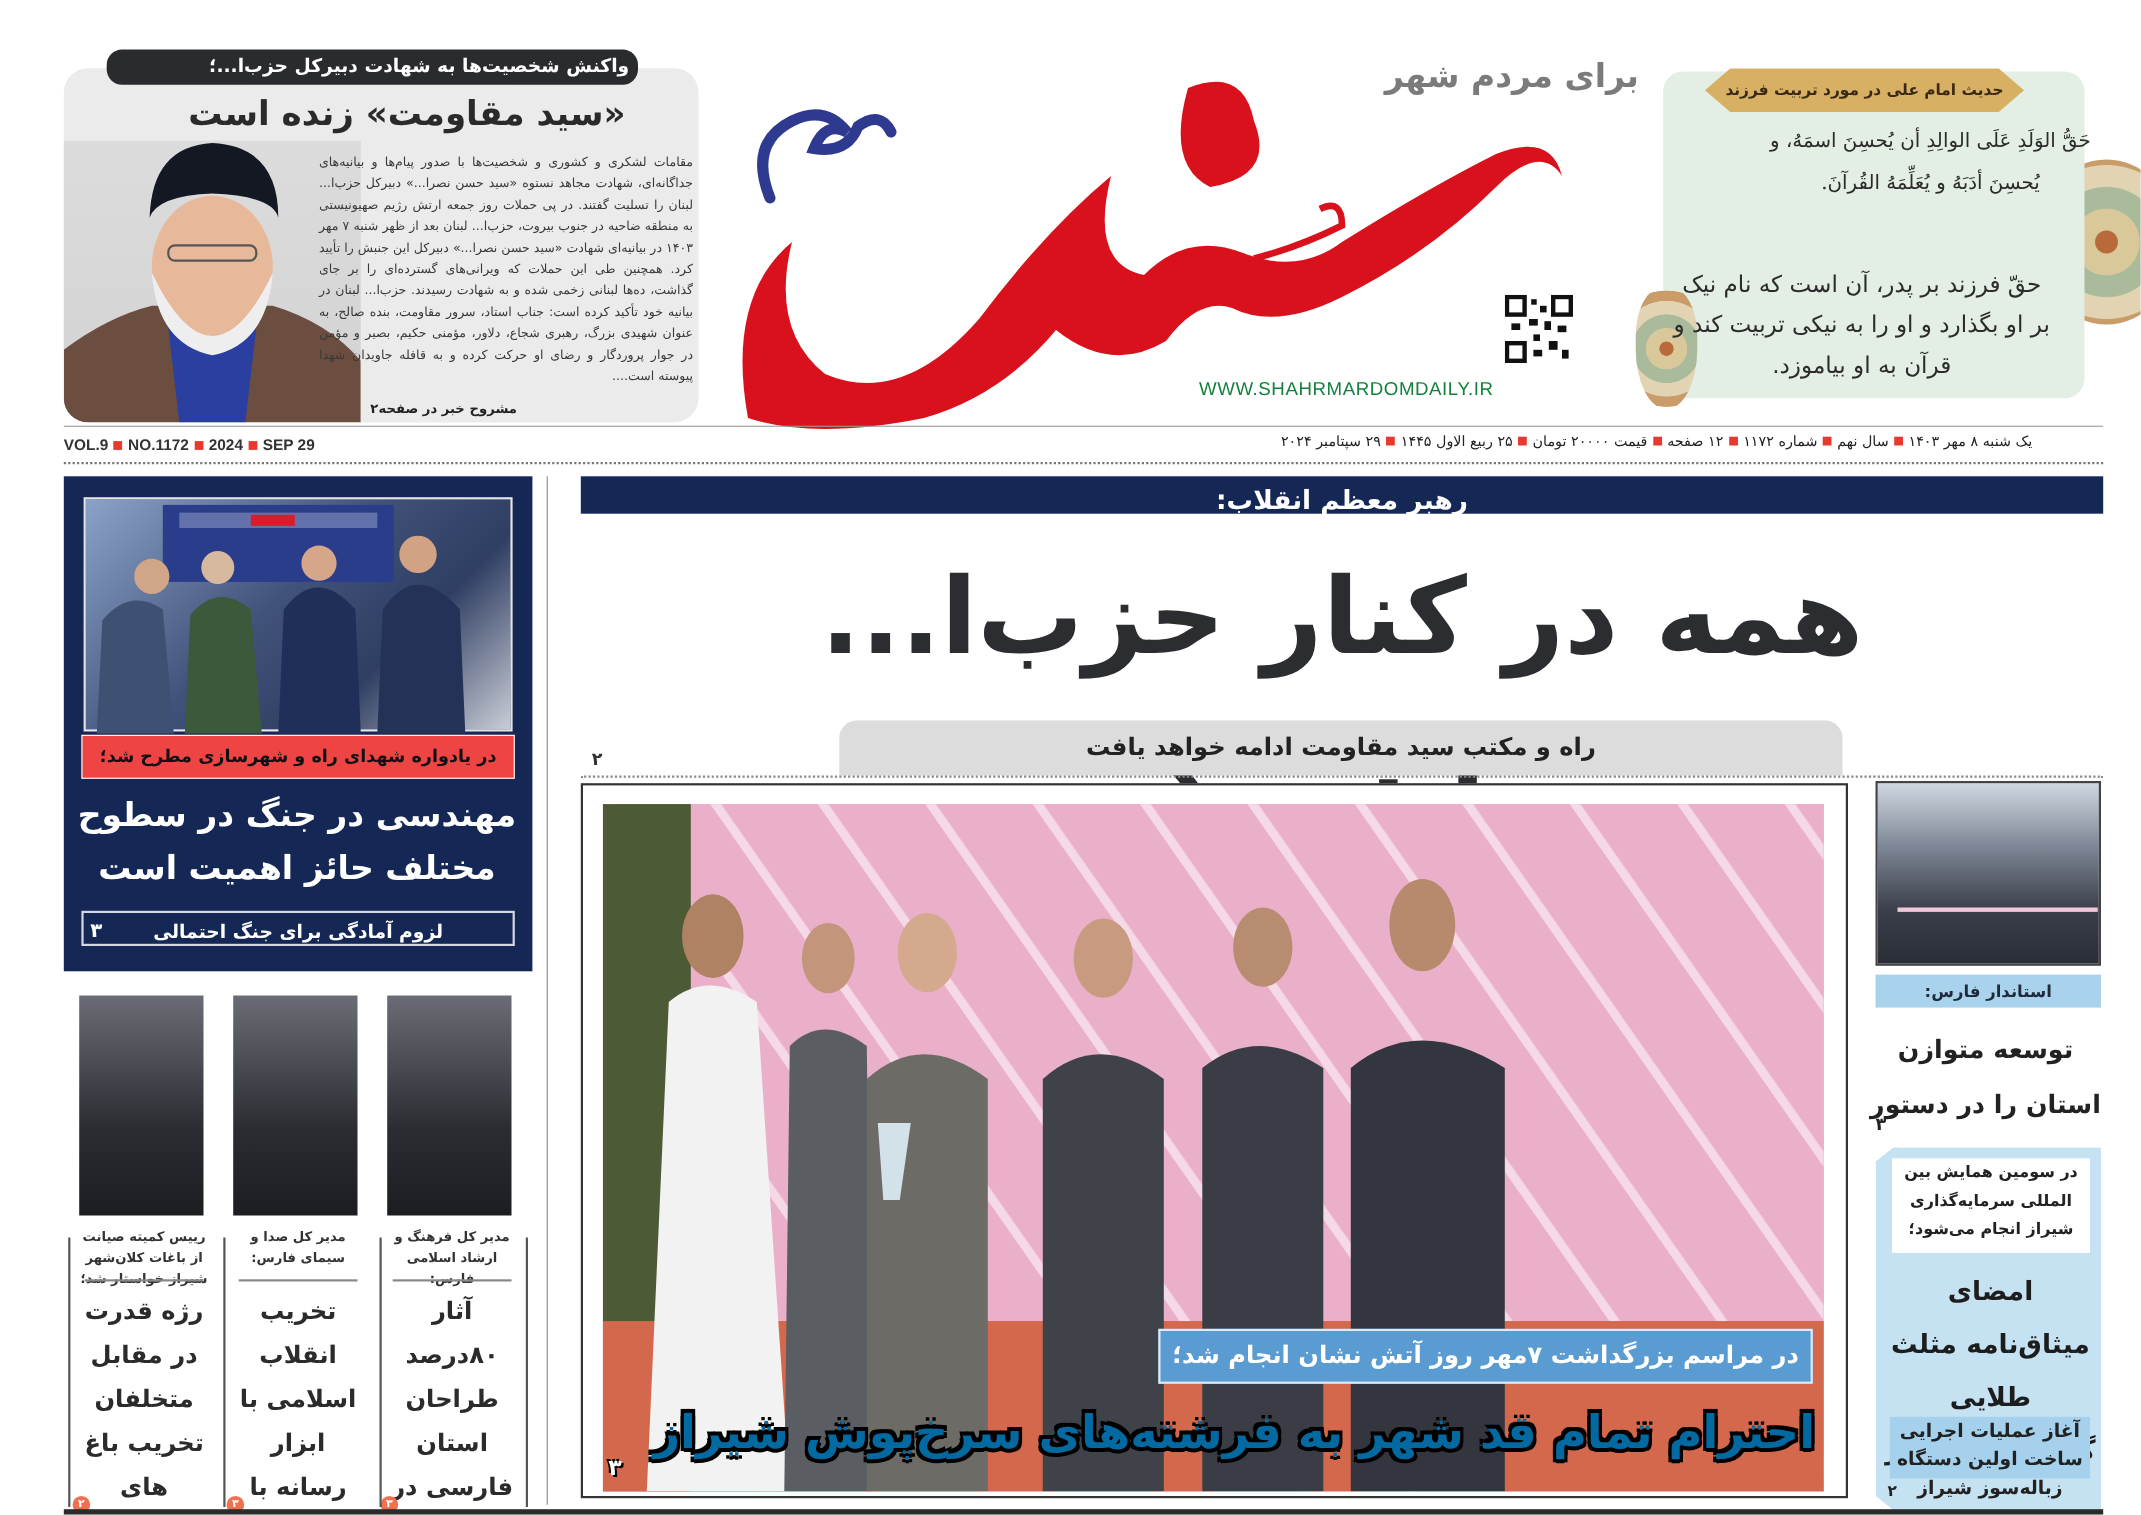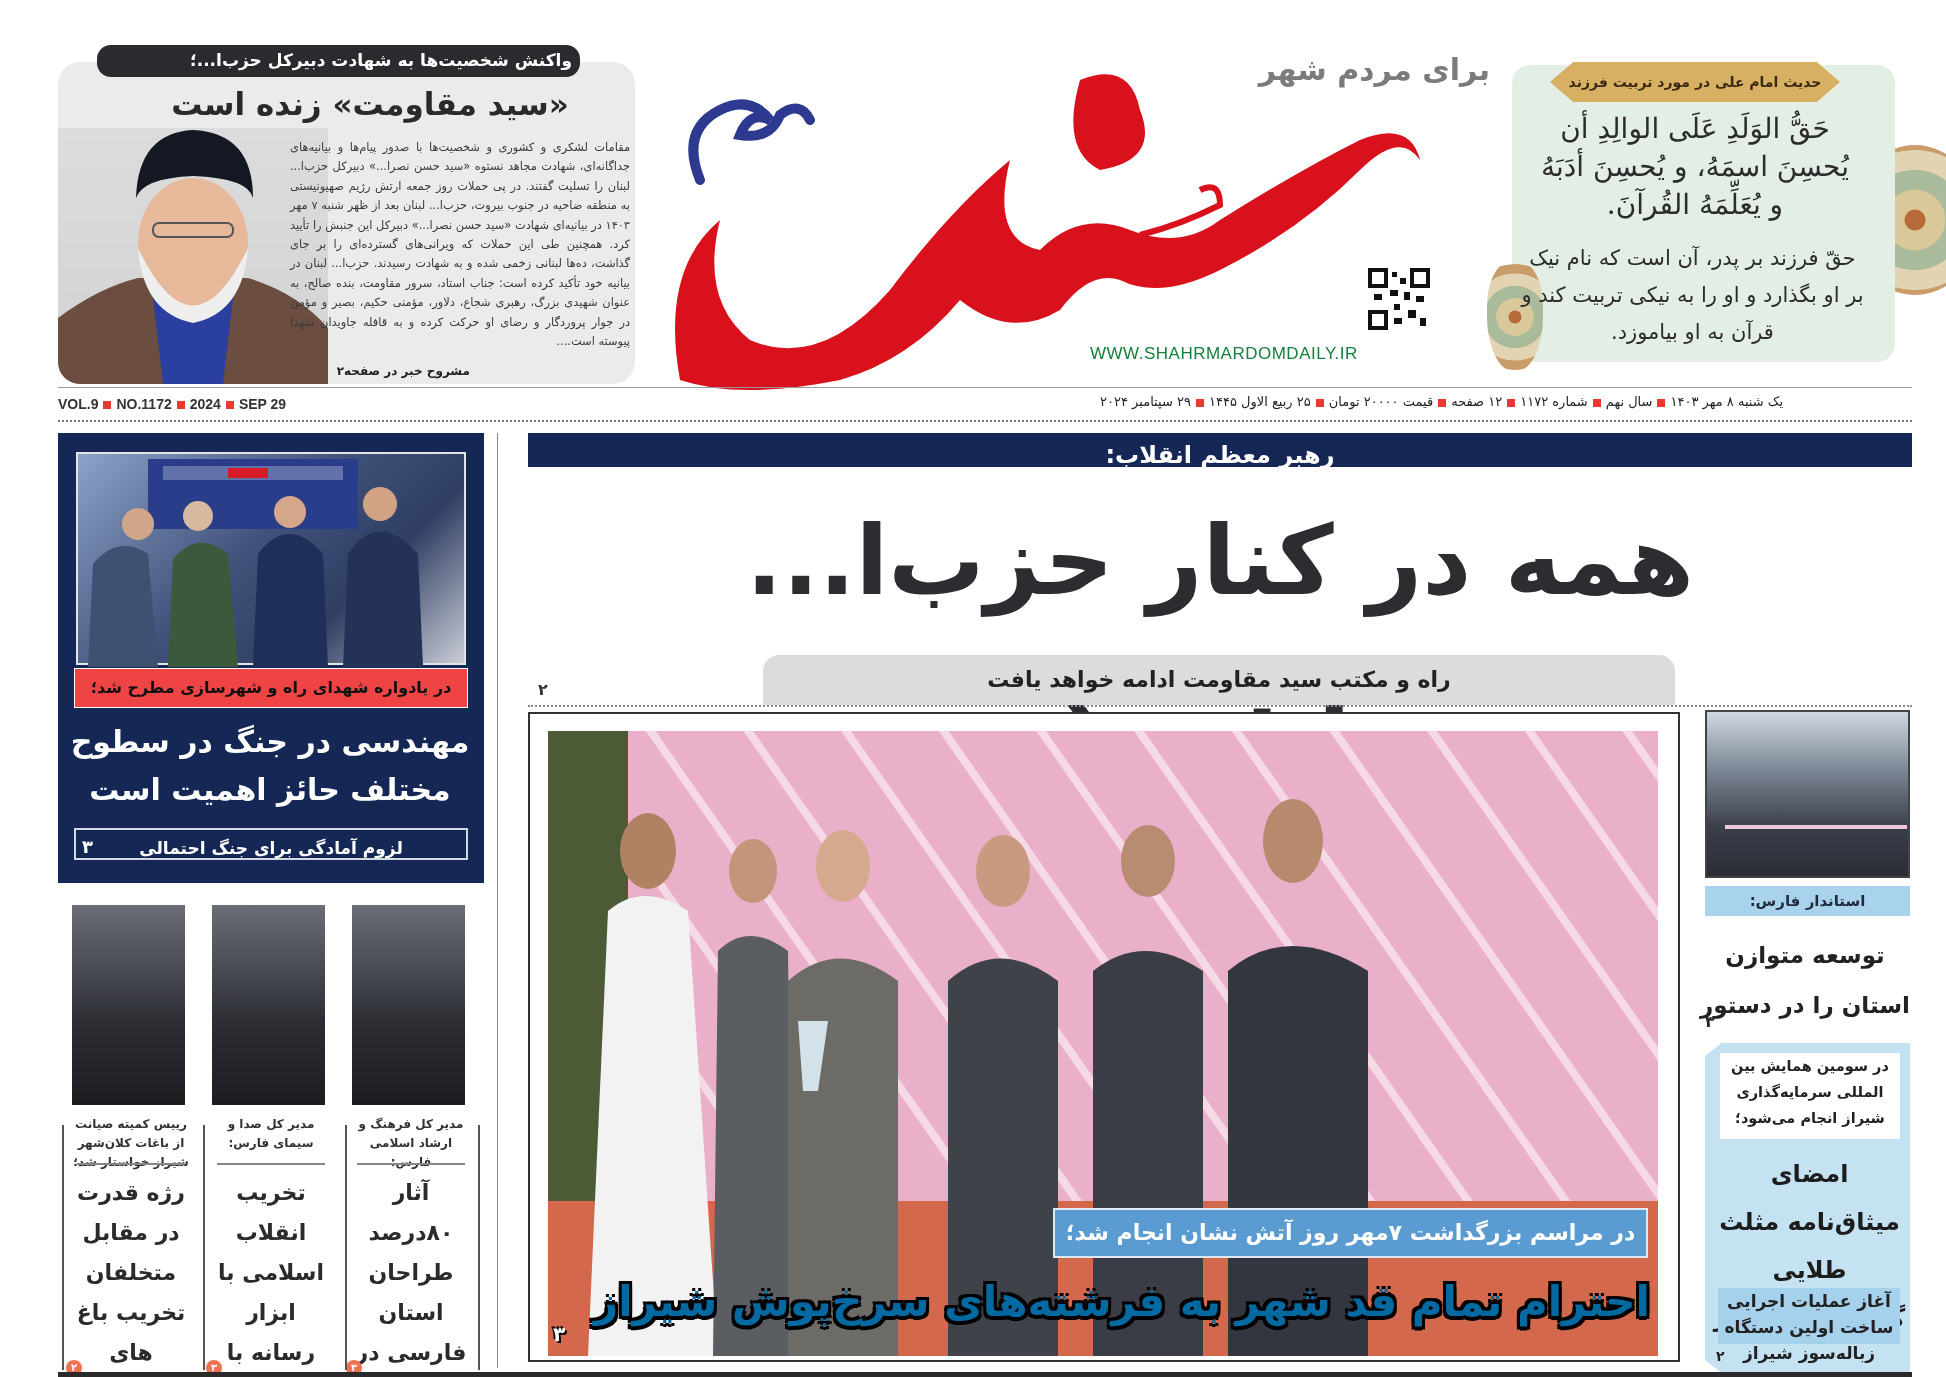--- a/index.html
+++ b/index.html
@@ -13,30 +13,30 @@
 #tl-body{left:290px;top:138px;width:340px;font-size:11.4px;line-height:19.4px;color:#3a3a3a;direction:rtl;text-align:justify}
 #tl-more{left:330px;top:364px;width:140px;font-size:12px;direction:rtl;text-align:right;font-weight:bold;color:#222}
 
 #logo{left:660px;top:40px;width:830px;height:350px}
 #logo-tagline{left:1230px;top:52px;width:260px;font-size:30px;color:#7b7b7b;font-weight:bold;direction:rtl;}
 #logo-url{left:1090px;top:344px;font-size:17px;color:#15803d;letter-spacing:0.5px;font-family:Liberation Sans, sans-serif}
 #qr{left:1368px;top:268px;width:62px;height:62px}
 
 #hadith{left:1512px;top:65px;width:383px;height:297px;background:#e3eee4;border-radius:18px}
 #hadith-tag{left:1550px;top:62px;width:290px;height:40px;background:#d8b063;clip-path:polygon(8% 0,92% 0,100% 50%,92% 100%,8% 100%,0 50%);color:#3a2a14;font-weight:bold;font-size:14px;text-align:center;line-height:40px;direction:rtl}
-#hadith-ar{left:1530px;top:110px;width:330px;font-size:28px;line-height:38px;text-align:center;direction:rtl;color:#2c2c2c;font-family:"DejaVu Serif",serif}
+#hadith-ar{left:1590px;top:110px;width:330px;font-size:18px;line-height:38px;text-align:center;direction:rtl;color:#2c2c2c;font-family:"DejaVu Serif",serif}
 #hadith-fa{left:1520px;top:240px;width:345px;font-size:21px;line-height:37px;text-align:center;direction:rtl;color:#2c2c2c}
 .orn{border-radius:50%;background:radial-gradient(circle,#b86a3a 0 10%,#d9c89a 11% 30%,#a9bb9a 31% 50%,#e2d3b2 51% 70%,#c99c6a 71% 85%,transparent 86%)}
 #orn-right{left:1850px;top:145px;width:130px;height:150px}
 #orn-left{left:1487px;top:262px;width:56px;height:110px;border-radius:40% 40% 50% 50%}
 
 #strip-line-top{left:58px;top:387px;width:1854px;height:1px;background:#999}
 #vol{left:58px;top:396px;font-size:14px;font-family:"Liberation Sans",sans-serif;color:#333;font-weight:bold}
 #vol span.sq,#datefa span.sq{display:inline-block;width:8px;height:8px;background:#e8392f;margin:0 5px;vertical-align:middle}
-#datefa{left:1100px;top:394px;width:812px;font-size:13px;direction:rtl;text-align:left;color:#222}
+#datefa{left:1100px;top:394px;width:812px;font-size:13px;direction:rtl;text-align:center;color:#222}
 #dotline{left:58px;top:420px;width:1854px;border-top:2px dotted #777}
 
 #lf-box{left:58px;top:433px;width:426px;height:450px;background:#152855}
 #lf-photo{left:76px;top:452px;width:390px;height:213px;background:linear-gradient(135deg,#8ba2c9 0%,#41527a 45%,#2f3e62 70%,#c9cdd6 100%);border:2px solid #e4e4e4}
 #lf-kicker{left:74px;top:668px;width:394px;height:40px;background:#ef4444;border:1px solid #fff;color:#111;font-weight:bold;font-size:16px;text-align:center;line-height:38px;direction:rtl}
 #lf-title{left:70px;top:718px;width:400px;color:#fff;font-weight:bold;font-size:30px;line-height:48px;text-align:center;direction:rtl}
 #lf-sub{left:74px;top:828px;width:394px;height:32px;border:2px solid #d5d8e0;color:#fff;font-weight:bold;font-size:17px;text-align:center;line-height:36px;direction:rtl}
 #lf-sub-page{left:82px;top:836px;color:#fff;font-weight:bold;font-size:18px}
 
 .col3{top:905px;width:133px;height:470px}

